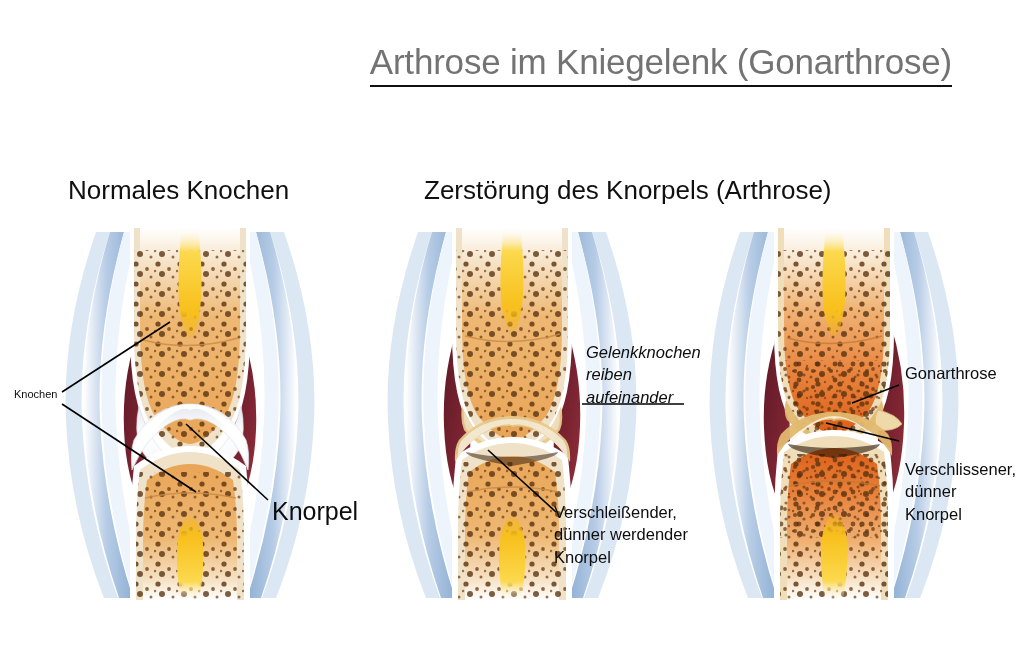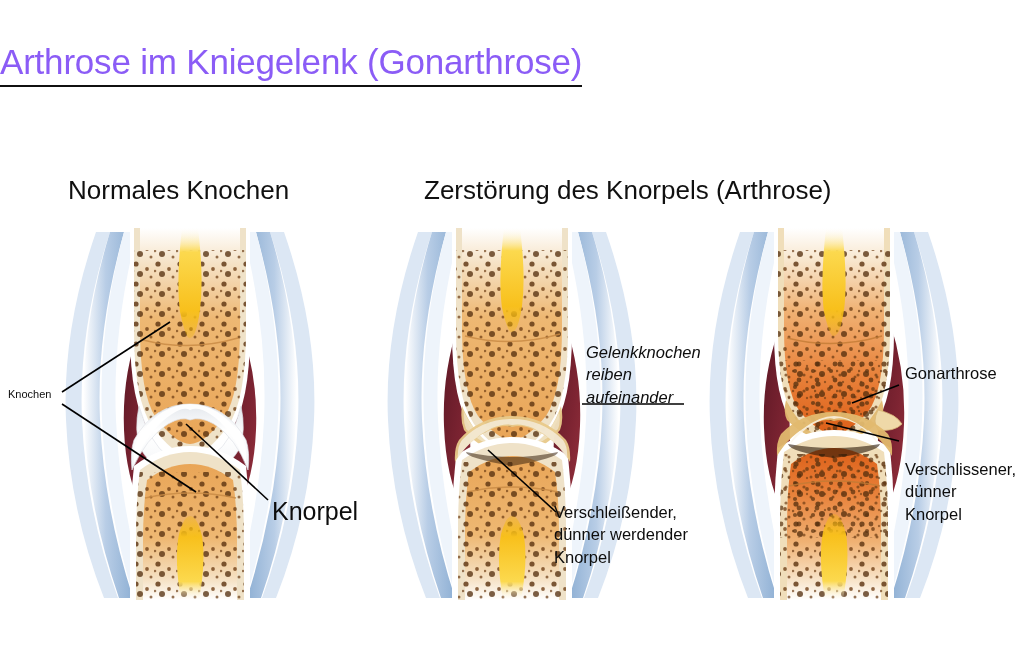--- a/index.html
+++ b/index.html
@@ -17,25 +17,25 @@
     width: 1024px;
     height: 653px;
     background: #ffffff;
     overflow: hidden;
   }
   #page-title {
     position: absolute;
     left: 0;
     top: 42px;
     width: 952px;
-    text-align: left;
+    text-align: right;
     font-size: 35px;
     font-weight: 400;
     letter-spacing: -0.2px;
-    color: #8b5cf6;
+    color: #737373;
     white-space: nowrap;
   }
   #page-title .tx {
     border-bottom: 2px solid #101010;
     padding-bottom: 4px;
   }
   .panel-heading {
     position: absolute;
     font-size: 26px;
     font-weight: 400;
@@ -47,21 +47,21 @@
 
   .callout {
     position: absolute;
     font-size: 16.5px;
     line-height: 1.36;
     color: #0d0d0d;
     white-space: pre-line;
   }
   .callout.small { font-size: 11px; }
 
-  #label-knochen      { left: 8px;   top: 387px; }
+  #label-knochen      { left: 14px;   top: 387px; }
   #label-knorpel      { left: 272px; top: 494px; font-size: 25px; }
   #label-reiben       { left: 586px; top: 341px; font-style: italic; }
   #label-verschleiss  { left: 554px; top: 501px; }
   #label-sporn        { left: 905px; top: 362px; }
   #label-verschlissen { left: 905px; top: 458px; }
 
   svg.art { position: absolute; left: 0; top: 0; }
   .leader { stroke: #000000; stroke-width: 1.6px; fill: none; }
 </style>
 </head>

